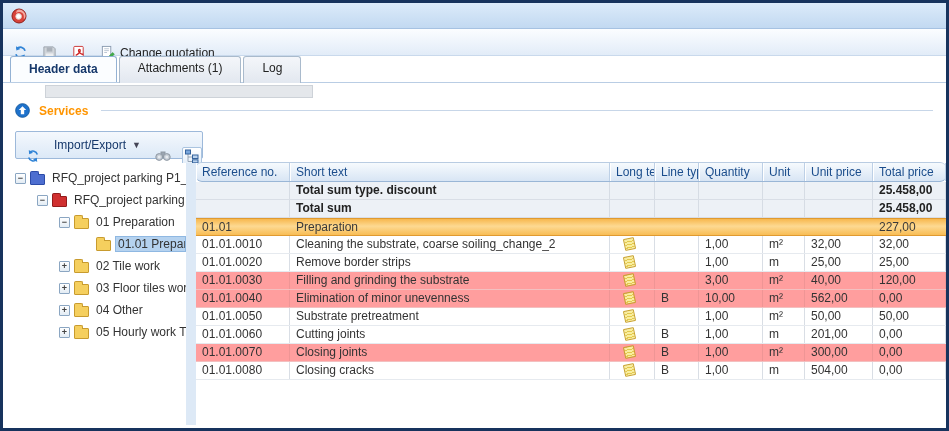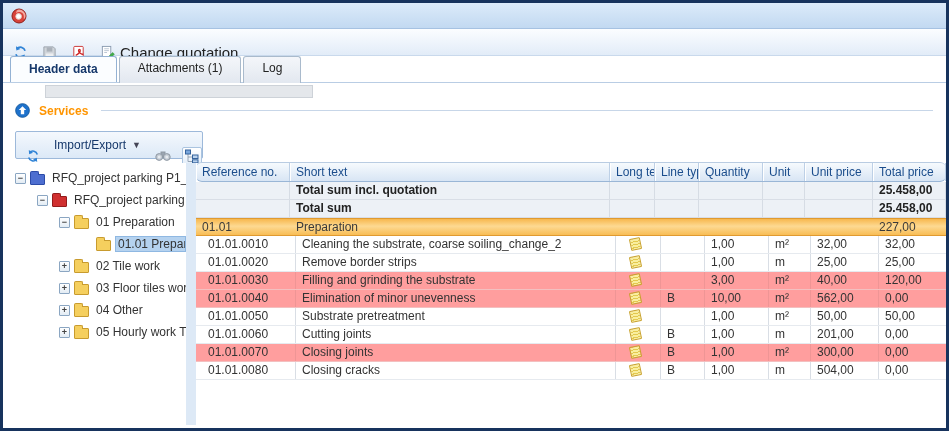--- a/index.html
+++ b/index.html
@@ -19,21 +19,21 @@
   .titlebar .title{font-weight:bold;color:#16386b;}
   .app-icon{display:inline-flex;}
   
   .toolbar{
     height:27px;display:flex;align-items:center;gap:6px;padding:0 6px;
     background:linear-gradient(#fbfdff,#e2ecf8);
     border-bottom:1px solid #c9d9ec;
   }
   .tb-btn{
     display:inline-flex;align-items:center;gap:5px;border:none;background:transparent;
-    padding:2px 4px;cursor:pointer;font-family:inherit;font-size:15px;color:#222;
+    padding:2px 4px;cursor:pointer;font-family:inherit;font-size:12px;color:#222;
     border-radius:2px;
     margin-top:21px;
   }
   .tb-btn.boxed{border:1px solid #aac4e0;background:linear-gradient(#ffffff,#e4eef9);padding:1px 2px;}
   
   .tabstrip{
     height:27px;display:flex;gap:2px;padding:0 0 0 7px;
     background:#fff;border-bottom:1px solid #b9cde4;
   }
   .tab{
@@ -113,21 +113,21 @@
   }
   .th{
     color:#1b4d8c;padding:0 2px 0 6px;overflow:hidden;
     border-right:1px solid #bdd0e6;box-shadow:inset 1px 0 #fff;cursor:pointer;
   }
   .td{padding:0 6px;overflow:hidden;border-right:1px solid #d9dee5;}
   .td.num{text-align:left;}
   .td.bold{font-weight:bold;color:#222;}
   .r-sum{background:#edf1f6;border-bottom:1px solid #d9dee6;cursor:pointer;}
   .r-sum .td{border-right:1px solid #d6dce4;}
-  .r-item{background:#fff;border-bottom:1px solid #e6eaef;cursor:pointer;padding-left:6px;}
+  .r-item{background:#fff;border-bottom:1px solid #e6eaef;cursor:pointer;}
   .r-item.flagged{background:#ff9e9e;border-bottom:1px solid #f3c0c0;}
   .r-item.flagged .td{border-right:1px solid #ef9595;}
   .r-group{
     background:linear-gradient(#f7b84e,#fdd992 45%,#f8bd55);
     border-top:1px solid #e09a30;border-bottom:1px solid #e09a30;
     color:#3a3a3a;cursor:pointer;
   }
   .r-group .td{border-right:none;}
   .note-icon{
     display:inline-block;width:11px;height:12px;margin:2px 0 0 8px;
@@ -288,21 +288,21 @@
             <div class="th">Line type</div>
             <div class="th">Quantity</div>
             <div class="th">Unit</div>
             <div class="th">Unit price</div>
             <div class="th">Total price</div>
           </div>
         </div>
       <div class="tbody">
           <div class="trow r-sum">
             <div class="td "></div>
-            <div class="td bold">Total sum incl. quotation</div>
+            <div class="td bold">Total sum type. discount</div>
             <div class="td "></div>
             <div class="td "></div>
             <div class="td "></div>
             <div class="td "></div>
             <div class="td "></div>
             <div class="td num bold">25.458,00</div>
           </div>
           <div class="trow r-sum">
             <div class="td "></div>
             <div class="td bold">Total sum</div>

